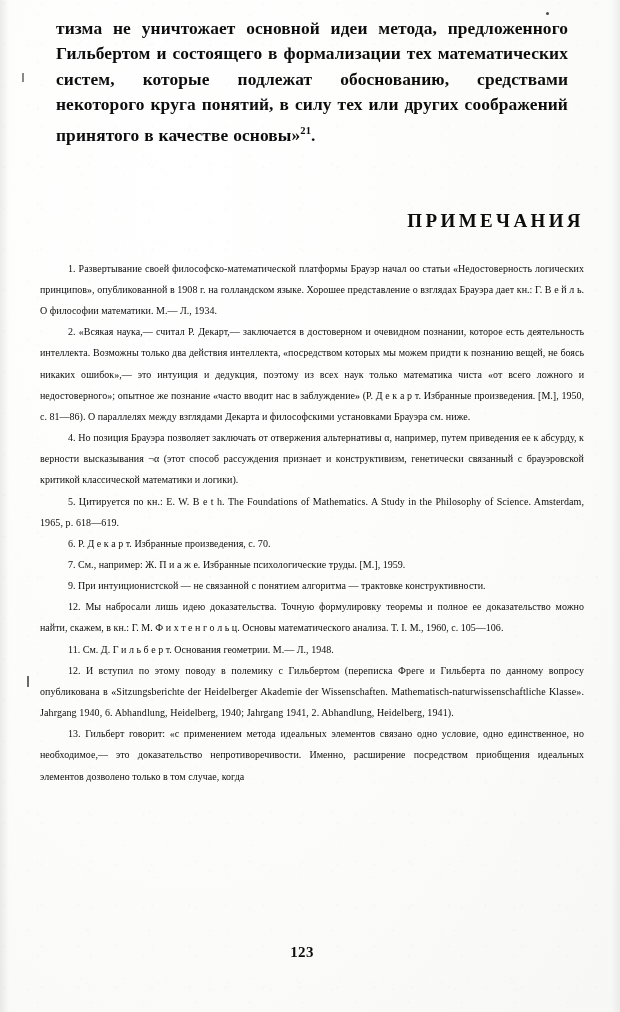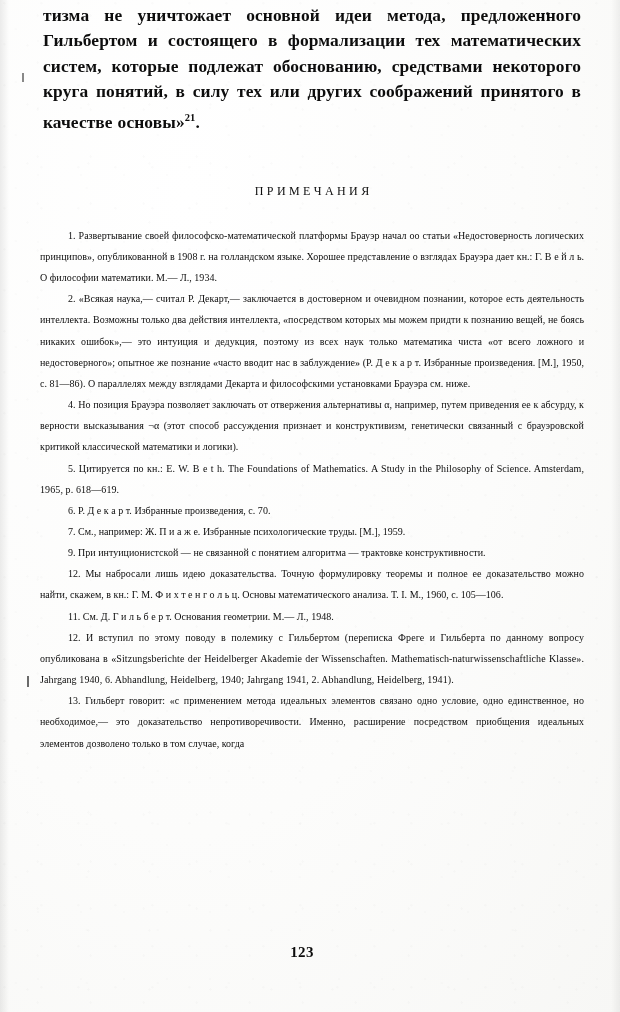--- a/index.html
+++ b/index.html
@@ -40,42 +40,42 @@
 
   .content {
     position: absolute;
     left: 40px;
     top: 0;
     width: 544px;
   }
 
   
   .top-para {
-    margin: 3px;
+    margin: 16px;
     font-size: 17.4px;
     line-height: 25.4px;
     text-align: justify;
     font-weight: 700;
     letter-spacing: .1px;
     word-spacing: .5px;
   }
   .top-para .sup {
     font-size: 10.5px;
     vertical-align: super;
     font-weight: 700;
   }
 
   
   .section-heading {
     margin: 0;
     padding-top: 46px;
     padding-bottom: 26px;
-    text-align: center;
-    font-size: 12px;
-    font-weight: 400;
+    text-align: right;
+    font-size: 19px;
+    font-weight: 700;
     letter-spacing: 3.4px;
     text-indent: 3.4px;
   }
 
   
   .notes {
     margin: 0;
     padding: 0;
     list-style: none;
   }

